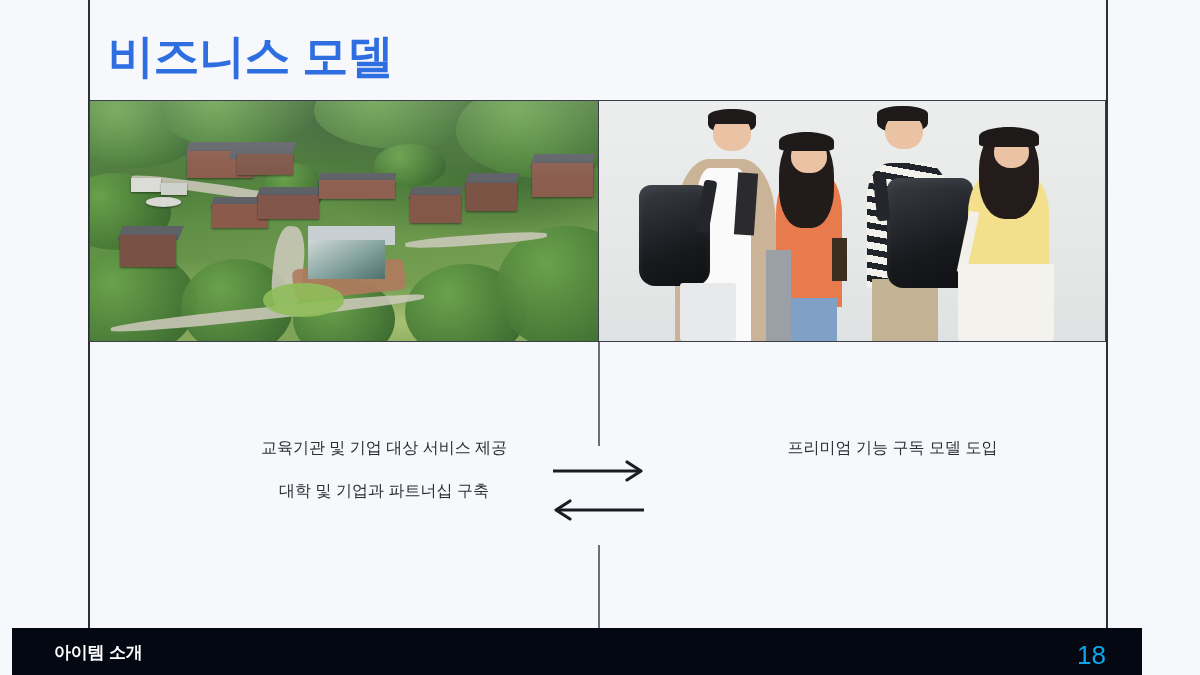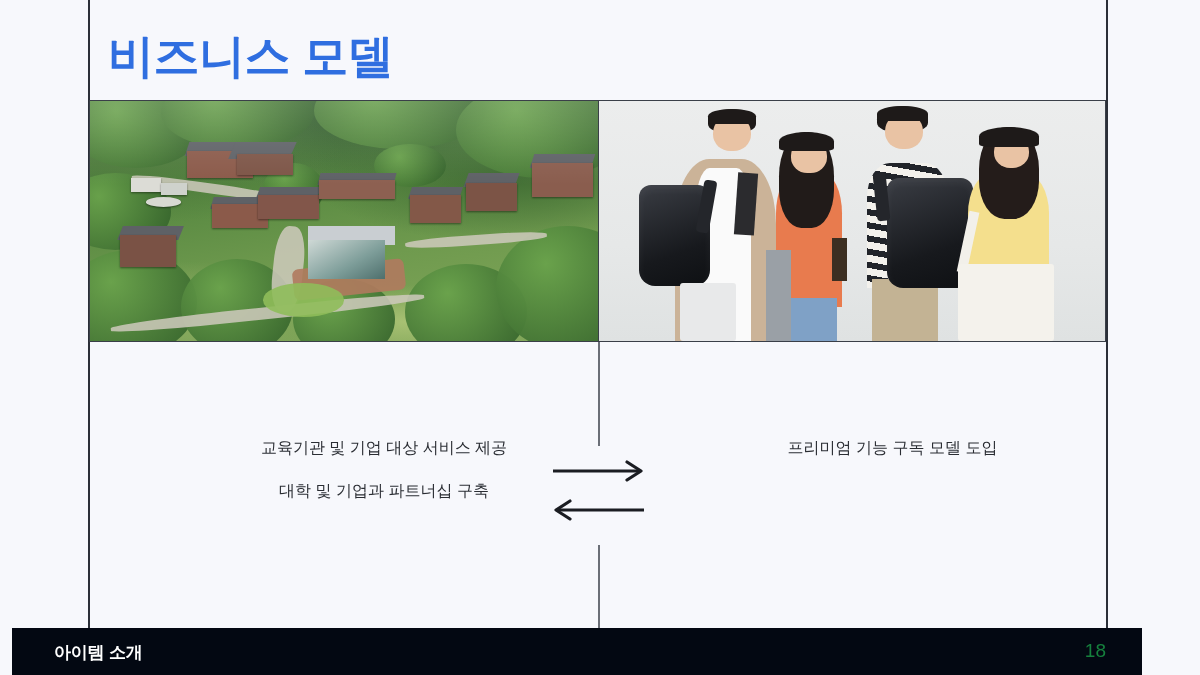--- a/index.html
+++ b/index.html
@@ -207,22 +207,22 @@
     top: 13px;
     font-size: 17px;
     font-weight: 700;
     color: #ffffff;
     letter-spacing: -0.2px;
   }
   #page-number {
     position: absolute;
     right: 36px;
     top: 12px;
-    font-size: 19px;
-    color: #15803d;
+    font-size: 26px;
+    color: #0ea5e9;
   }
 </style>
 </head>
 <body>
 
 <div id="slide">
 
   <div class="frame-line-v frame-line-left"></div>
   <div class="frame-line-v frame-line-right"></div>
 

